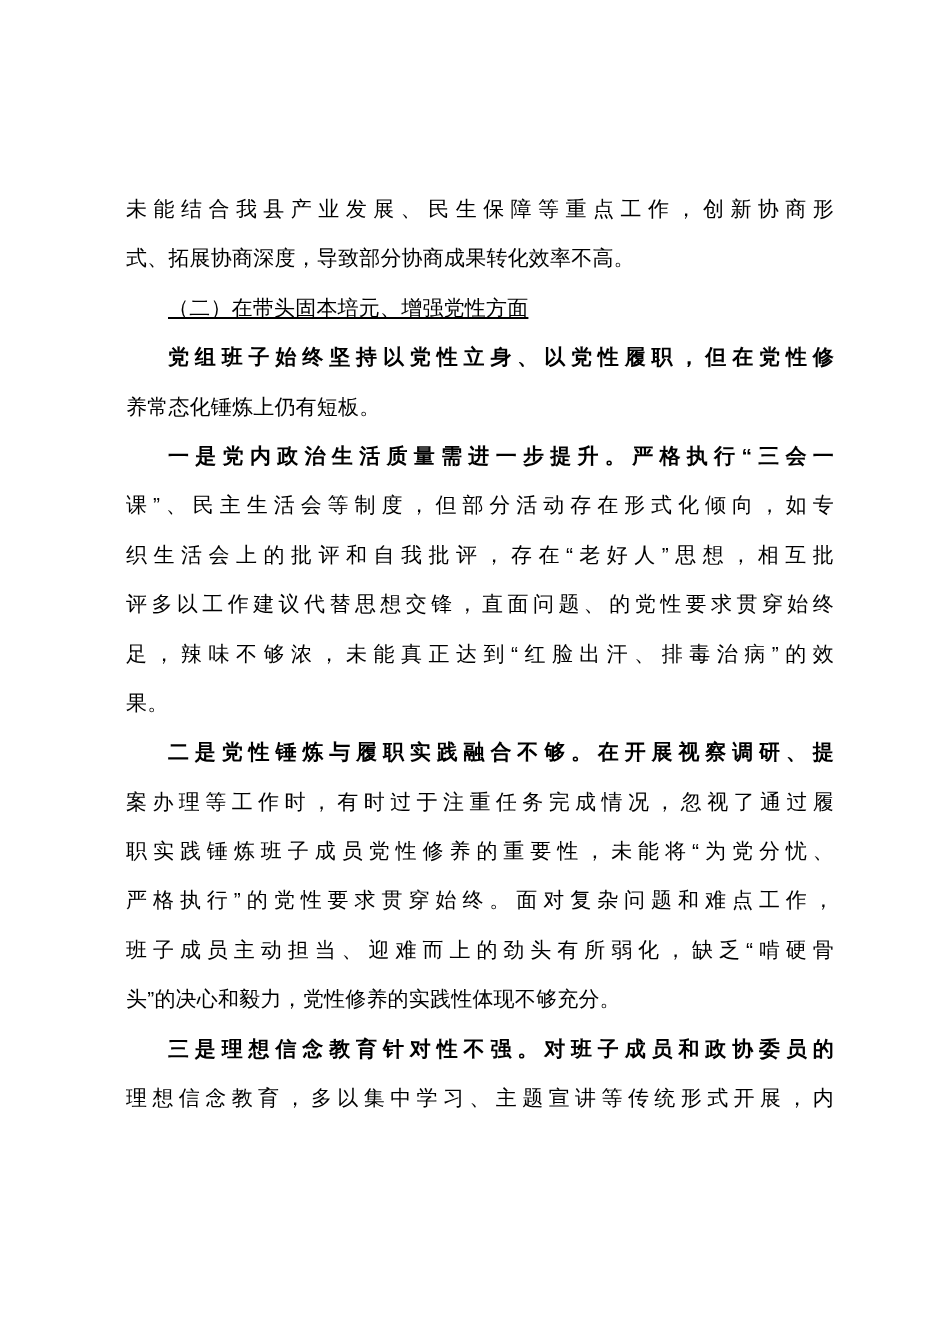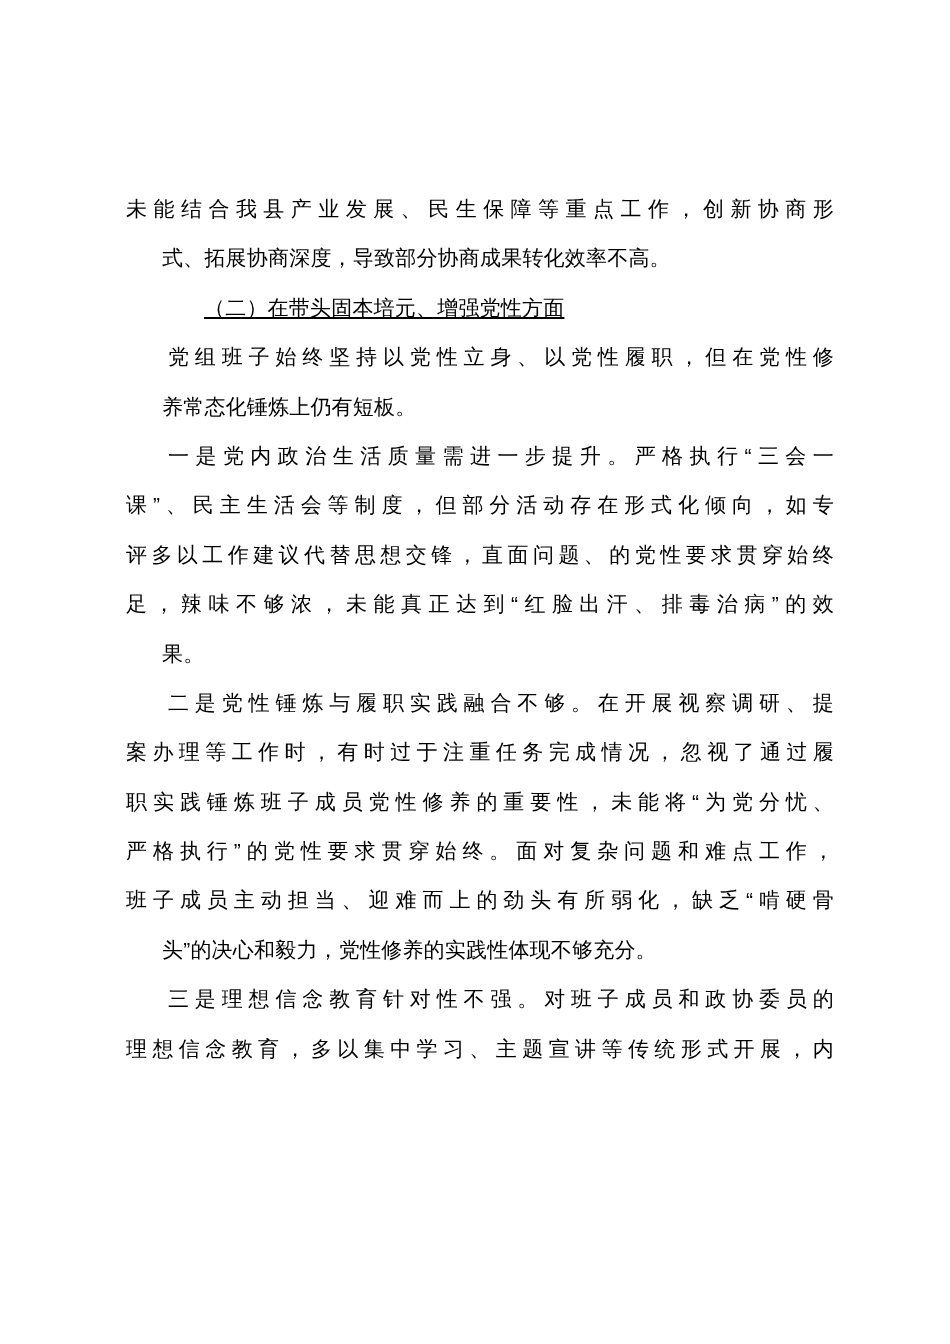--- a/index.html
+++ b/index.html
@@ -29,43 +29,44 @@
     letter-spacing: 0.2px;
     text-align: justify;
     text-align-last: justify;
     white-space: nowrap;
     overflow: visible;
   }
   
   .line.end {
     text-align: right;
     text-align-last: left;
-    margin-left: 36px;
   }
   
   .line.indent {
     text-indent: 2em;
+    font-weight: bold;
   }
   .line.heading {
     font-weight: normal; 
     text-decoration: underline;
   }
 </style>
 </head>
 <body>
 
 <div class="page" style="background: rgb(255, 255, 255);">
   <div class="text-block" style="color: rgb(0, 0, 0);">
       <div class="line">未能结合我县产业发展、民生保障等重点工作，创新协商形</div>
       <div class="line end">式、拓展协商深度，导致部分协商成果转化效率不高。</div>
       <div class="line indent end heading">（二）在带头固本培元、增强党性方面</div>
       <div class="line indent">党组班子始终坚持以党性立身、以党性履职，但在党性修</div>
       <div class="line end">养常态化锤炼上仍有短板。</div>
       <div class="line indent">一是党内政治生活质量需进一步提升。严格执行“三会一</div>
       <div class="line">课”、民主生活会等制度，但部分活动存在形式化倾向，如专</div>
+      <div class="line">织生活会上的批评和自我批评，存在“老好人”思想，相互批</div>
       <div class="line">评多以工作建议代替思想交锋，直面问题、的党性要求贯穿始终</div>
       <div class="line">足，辣味不够浓，未能真正达到“红脸出汗、排毒治病”的效</div>
       <div class="line end">果。</div>
       <div class="line indent">二是党性锤炼与履职实践融合不够。在开展视察调研、提</div>
       <div class="line">案办理等工作时，有时过于注重任务完成情况，忽视了通过履</div>
       <div class="line">职实践锤炼班子成员党性修养的重要性，未能将“为党分忧、</div>
       <div class="line">严格执行”的党性要求贯穿始终。面对复杂问题和难点工作，</div>
       <div class="line">班子成员主动担当、迎难而上的劲头有所弱化，缺乏“啃硬骨</div>
       <div class="line end">头”的决心和毅力，党性修养的实践性体现不够充分。</div>
       <div class="line indent">三是理想信念教育针对性不强。对班子成员和政协委员的</div>

